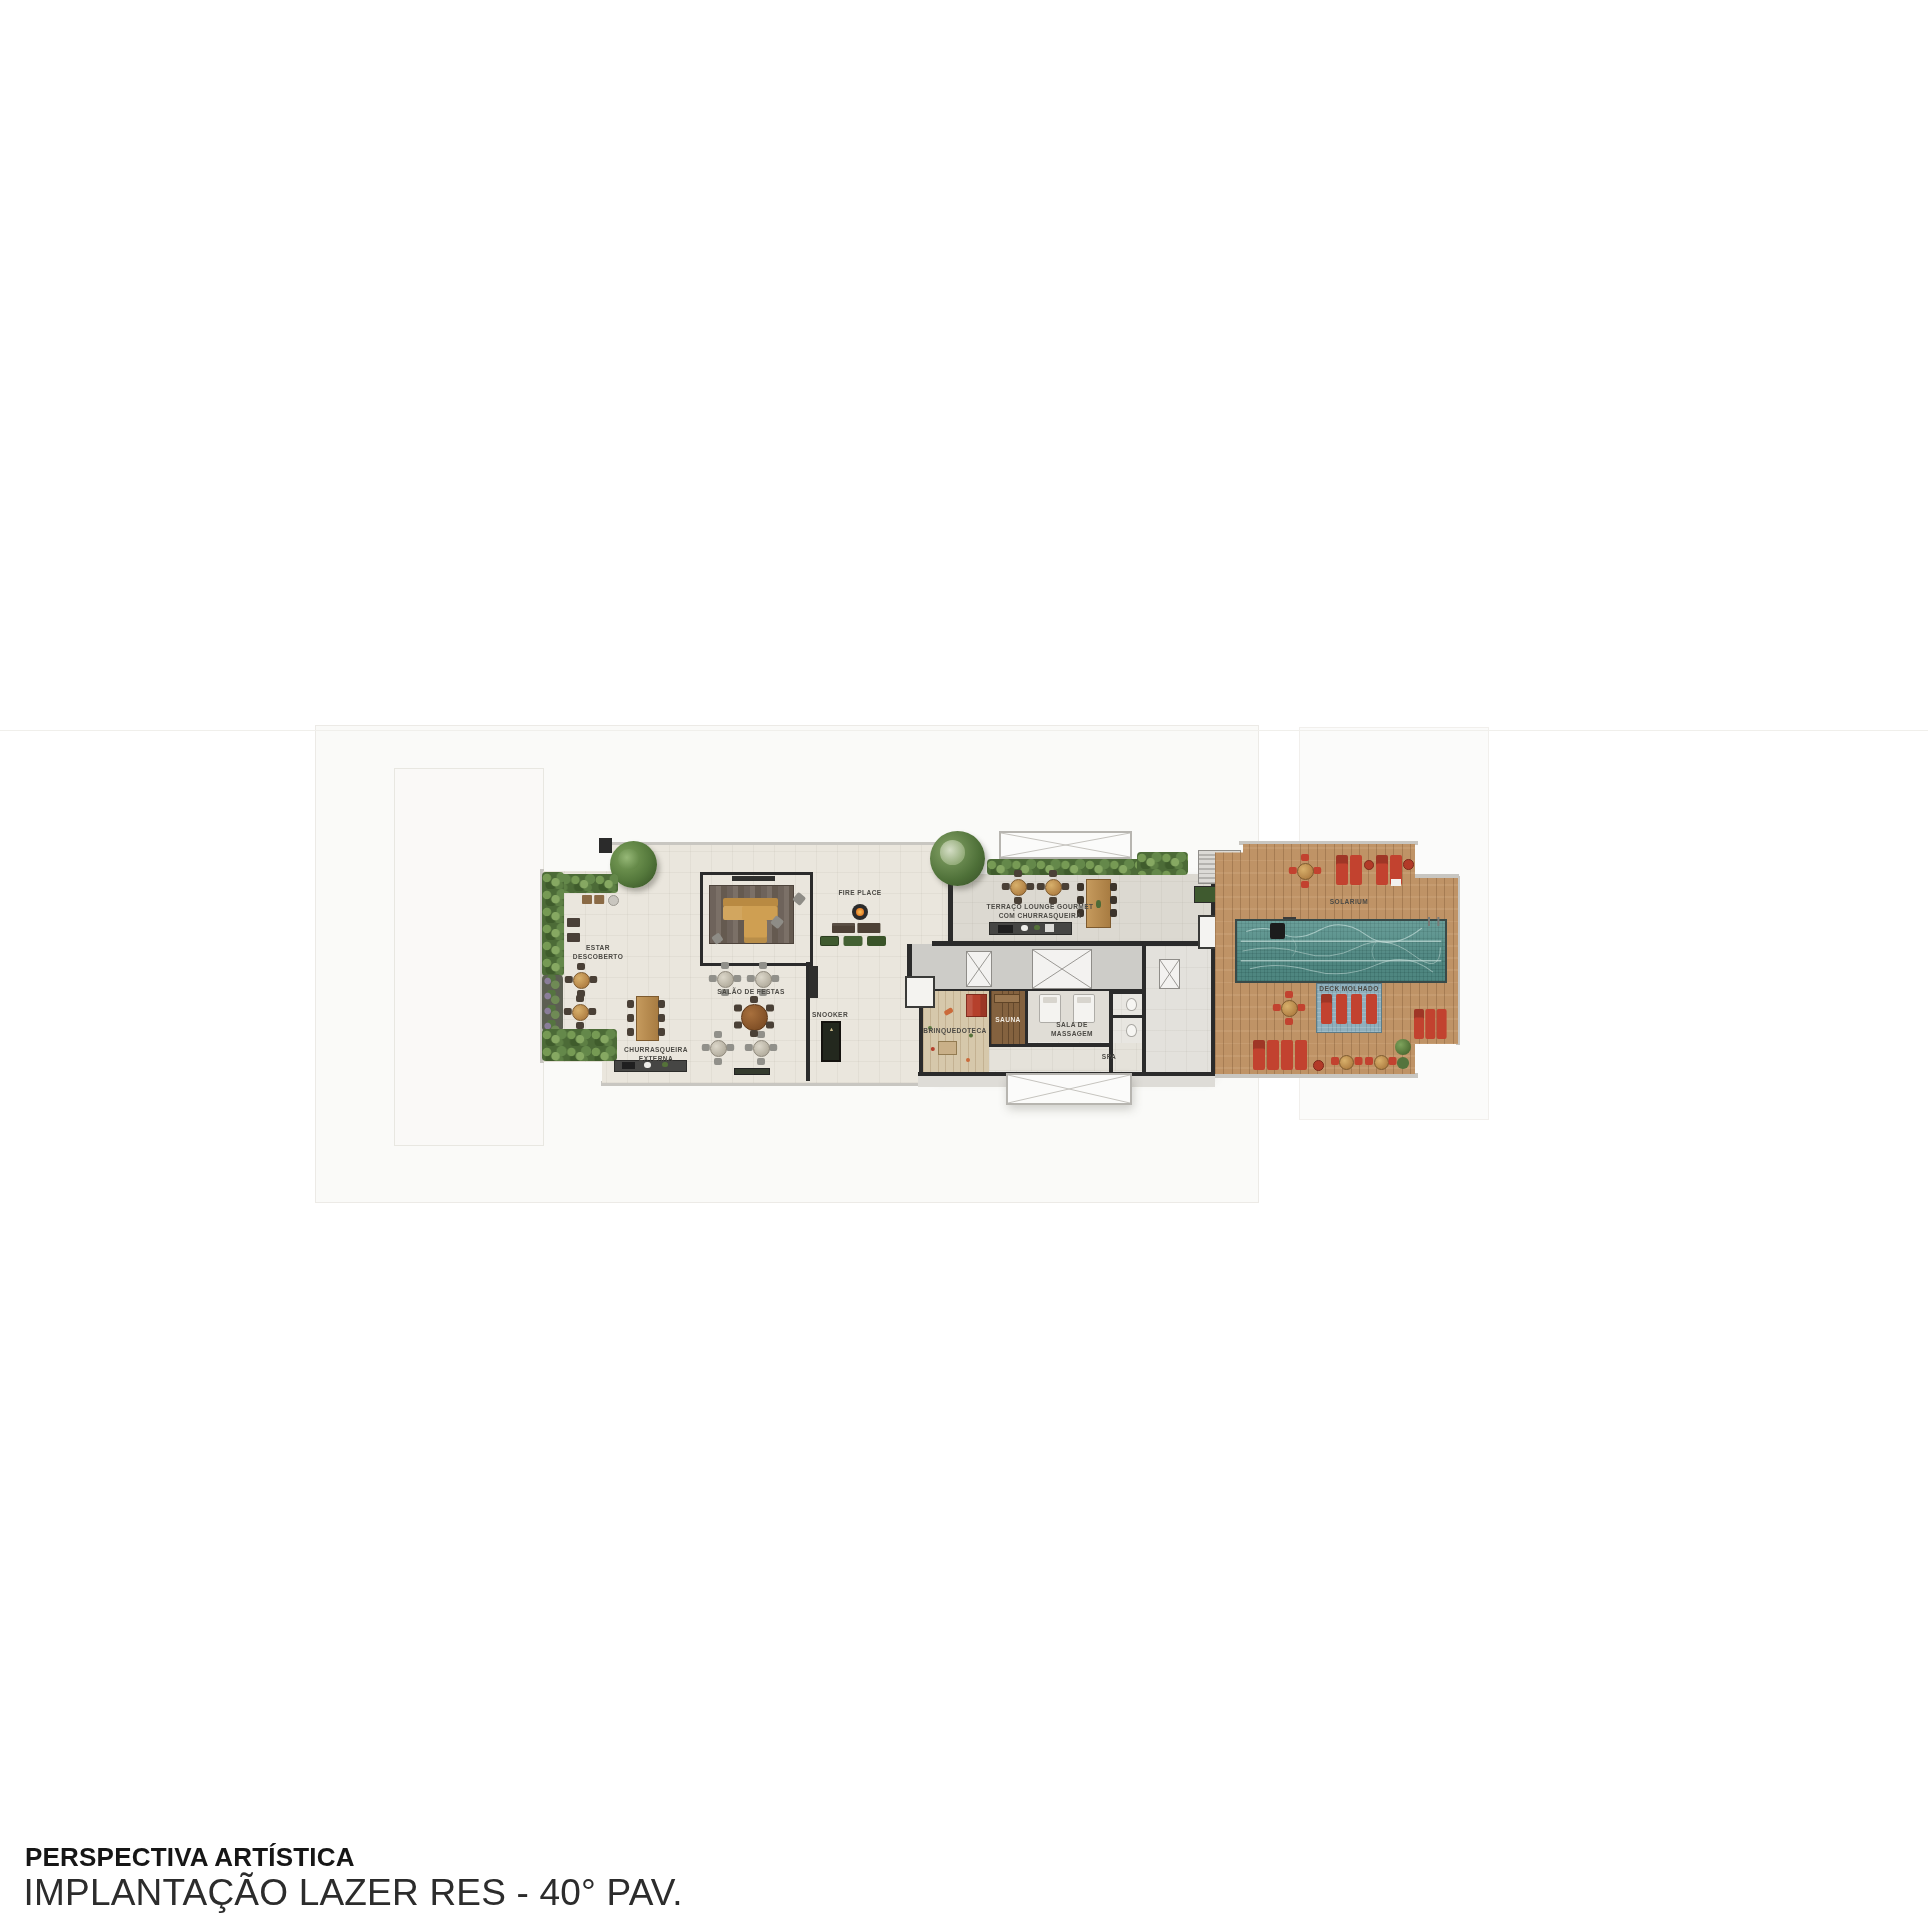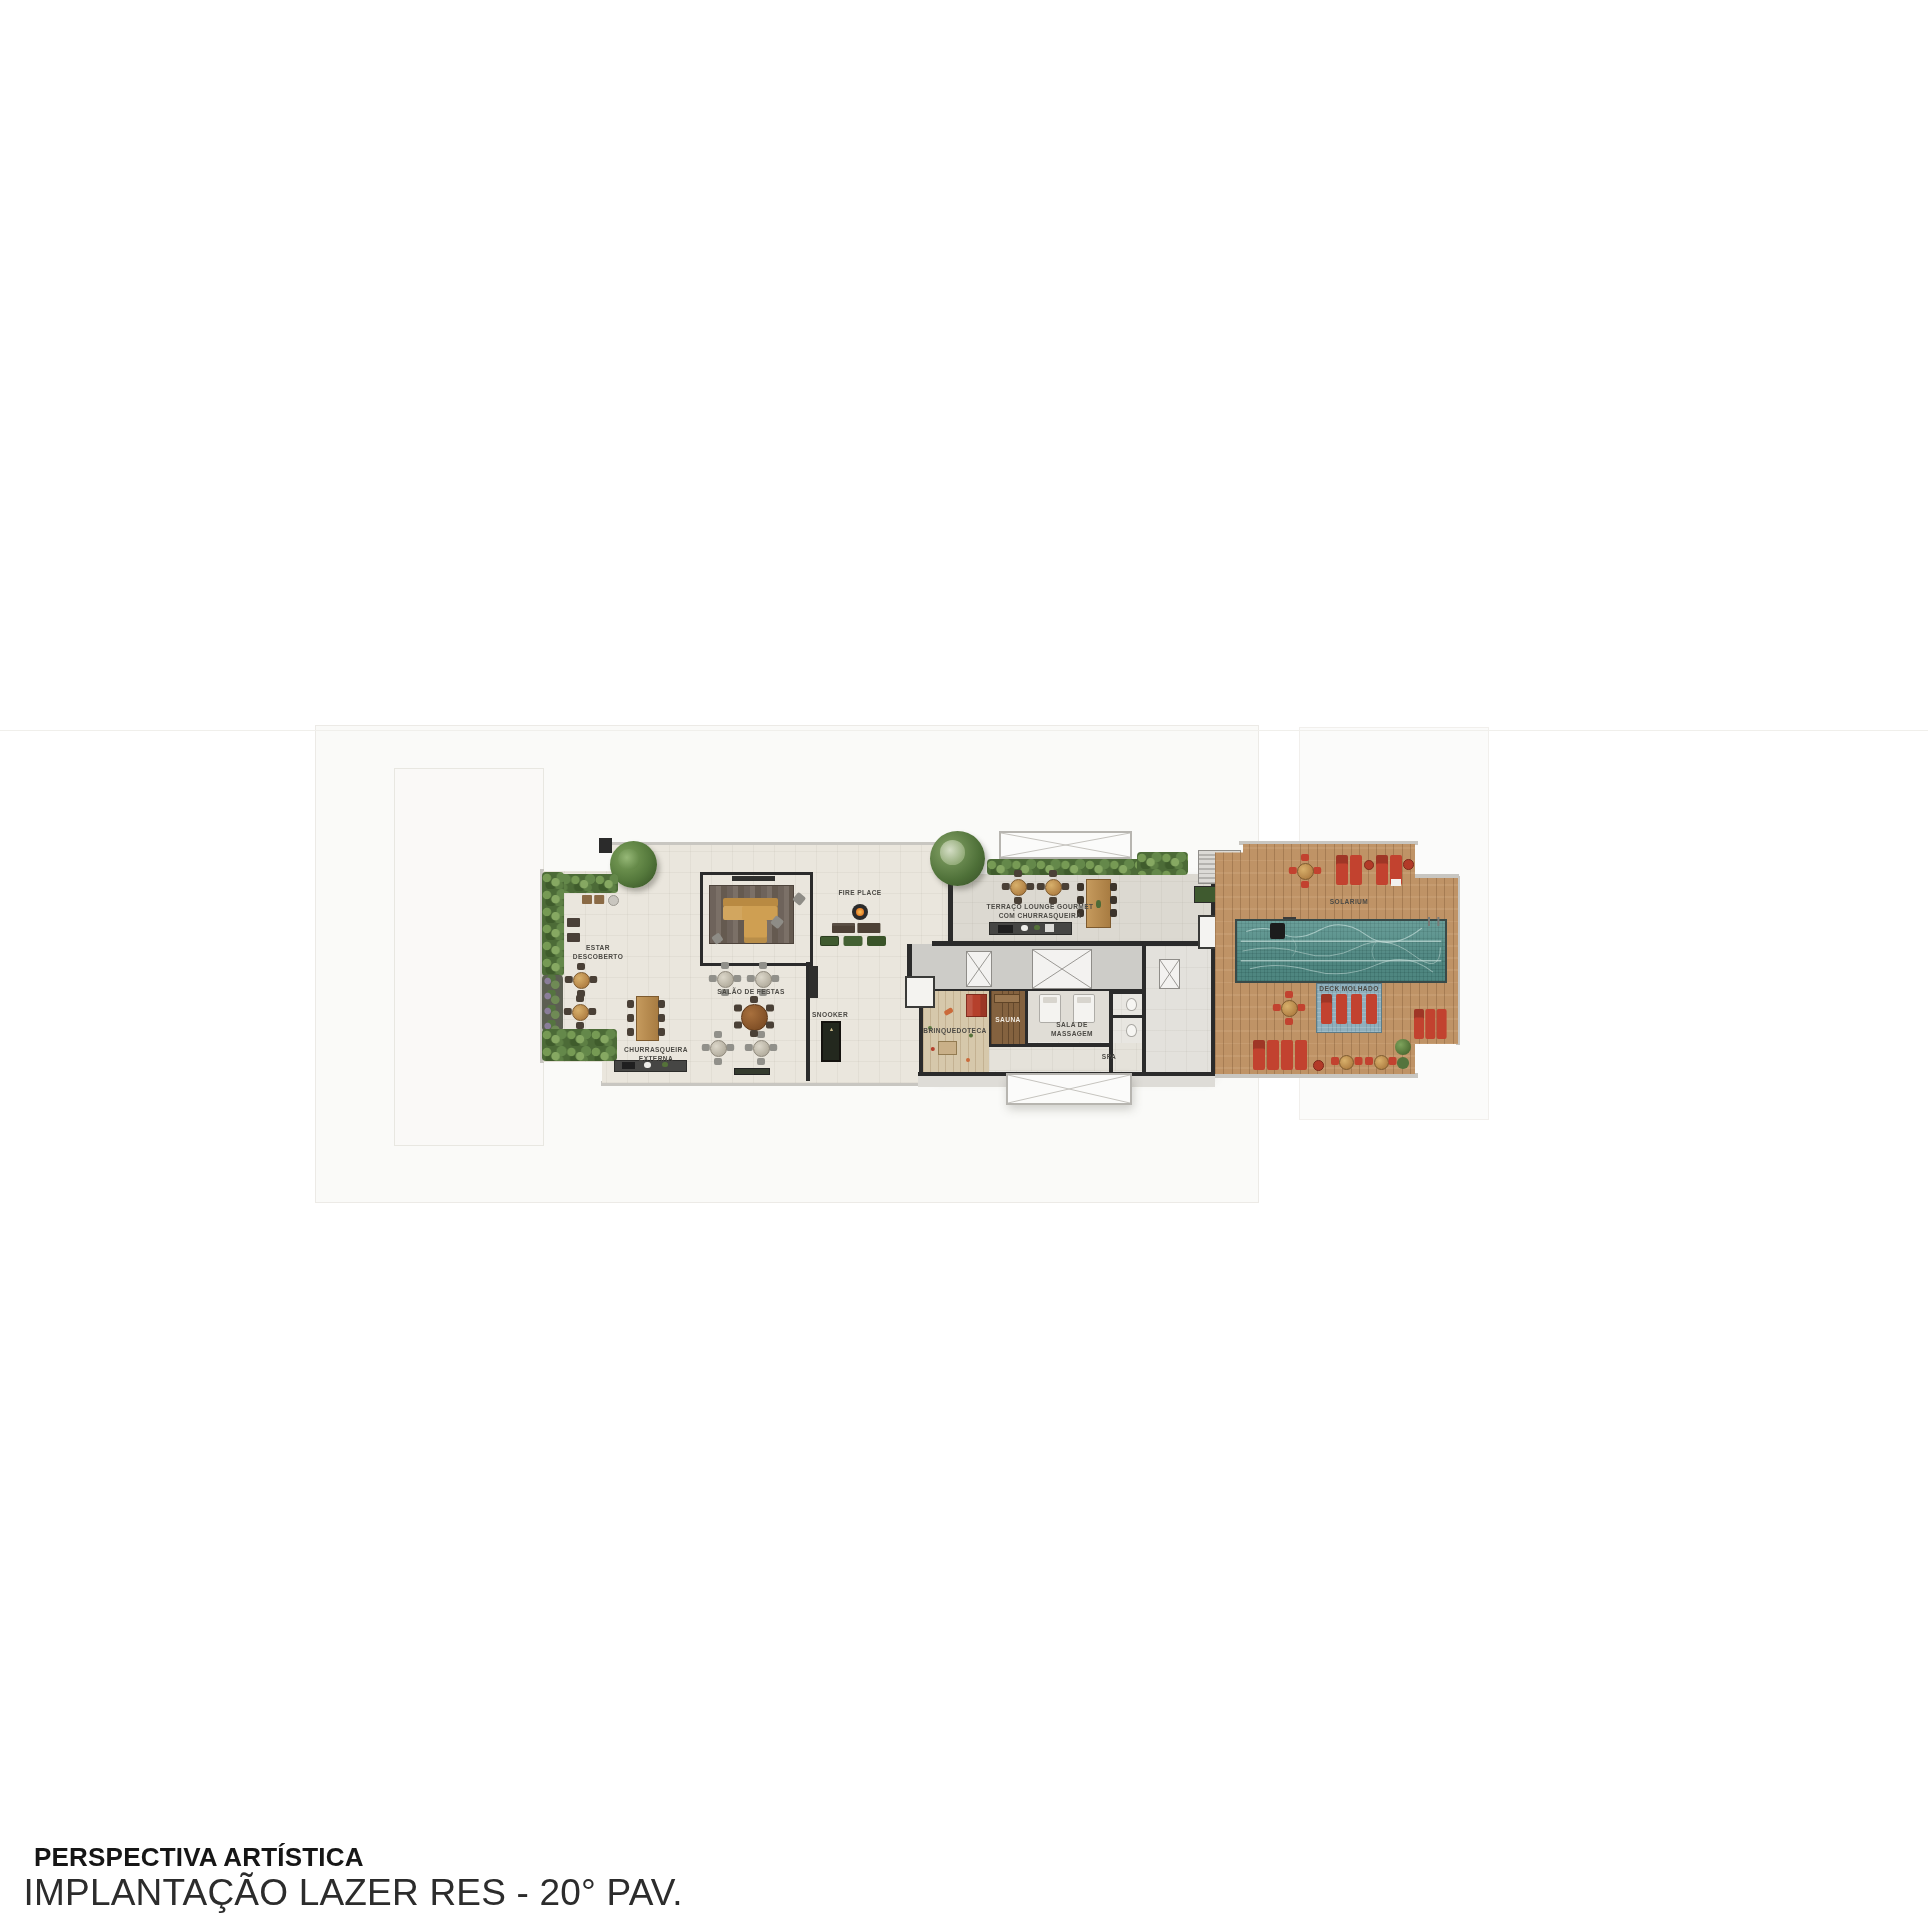--- a/index.html
+++ b/index.html
@@ -354,16 +354,16 @@
 
   <div class="lg" style="left:1253px;top:1040px;box-shadow:14px 0 0 var(--red),28px 0 0 var(--red),42px 0 0 var(--red), inset 0 8.5px 0 rgba(0,0,0,.18);"></div>
   <div class="abs" style="left:1313px;top:1060px;width:8.5px;height:8.5px;border-radius:50%;background:#b23a28;border:0.9px solid #7e2a1c;"></div>
   <div class="abs" style="left:1339px;top:1055px;width:13px;height:13px;border-radius:50%;background:radial-gradient(circle at 35% 35%, #d8b06b, #b07f43 75%);border:0.9px solid #7d5a2e;"></div>
   <div class="abs" style="left:1331px;top:1057px;width:7.5px;height:7.5px;border-radius:1.9px;background:var(--red);box-shadow:23.5px 0 0 var(--red);"></div>
   <div class="abs" style="left:1374px;top:1055px;width:13px;height:13px;border-radius:50%;background:radial-gradient(circle at 35% 35%, #d8b06b, #b07f43 75%);border:0.9px solid #7d5a2e;"></div>
   <div class="abs" style="left:1365px;top:1057px;width:7.5px;height:7.5px;border-radius:1.9px;background:var(--red);box-shadow:23.5px 0 0 var(--red);"></div>
   <div class="abs" style="left:1395px;top:1039px;width:16px;height:16px;border-radius:50%;background:radial-gradient(circle at 35% 35%, #7ea35c, #49682f 80%);box-shadow:0 16px 0 -1.9px #55743d;"></div>
   <div class="lg" style="left:1414px;top:1009px;width:10.4px;box-shadow:11.3px 0 0 var(--red),22.6px 0 0 var(--red), inset 0 8.5px 0 rgba(0,0,0,.18);"></div>
 
-  <div class="caption1" style="left:34px;top:1842px;">PERSPECTIVA ARTÍSTICA</div>
-  <div class="caption2" style="left:23.5px;top:1872px;">IMPLANTAÇÃO LAZER RES - 20° PAV.</div>
+  <div class="caption1" style="left:25px;top:1842px;">PERSPECTIVA ARTÍSTICA</div>
+  <div class="caption2" style="left:23.5px;top:1872px;">IMPLANTAÇÃO LAZER RES - 40° PAV.</div>
 </div>
 
 
 </body></html>

